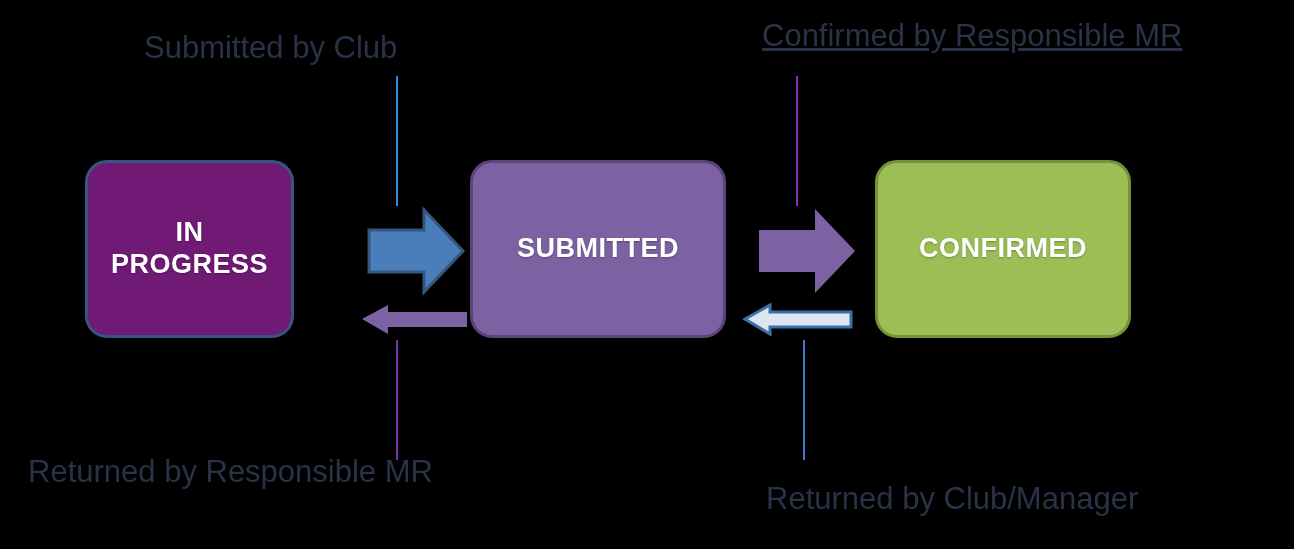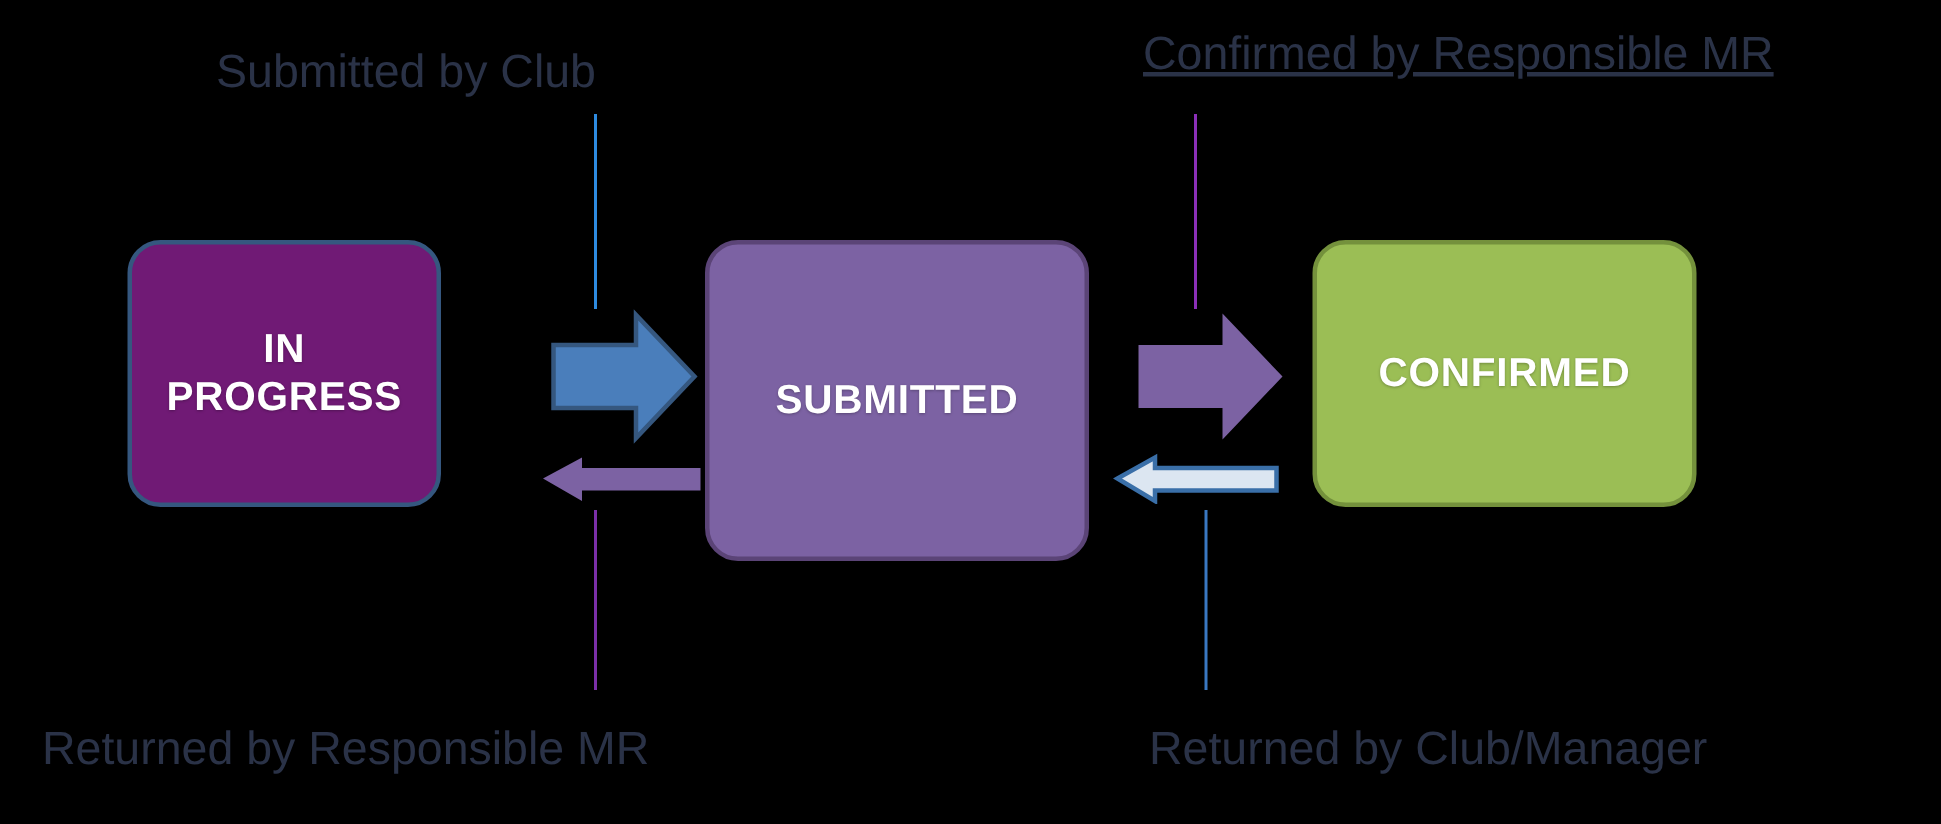--- a/index.html
+++ b/index.html
@@ -33,21 +33,21 @@
     text-shadow: 0 1px 2px rgba(0,0,0,0.28);
     border-style: solid;
     border-width: 3px;
   }
   #box-in-progress {
     left: 85px; top: 160px; width: 209px; height: 178px;
     background: #701a75;
     border-color: #35577F;
   }
   #box-submitted {
-    left: 470px; top: 160px; width: 256px; height: 214px;
+    left: 470px; top: 160px; width: 256px; height: 178px;
     background: #7C62A3;
     border-color: #5B4477;
   }
   #box-confirmed {
     left: 875px; top: 160px; width: 256px; height: 178px;
     background: #9BBE55;
     border-color: #74913C;
   }
   .state-label { display: block; }
 
@@ -73,21 +73,21 @@
   
   .caption {
     position: absolute;
     color: #2A3247;
     font-size: 31px;
     font-weight: 400;
     white-space: nowrap;
   }
   #caption-top-left     { left: 144px; top: 30px; }
   #caption-top-right    { left: 762px; top: 18px; text-decoration: underline; }
-  #caption-bottom-left  { left: 28px;  top: 481px; }
+  #caption-bottom-left  { left: 28px;  top: 454px; }
   #caption-bottom-right { left: 766px; top: 481px; }
 </style>
 </head>
 <body>
 
 <div id="canvas">
 
   <div class="connector" id="line-submitted-by-club"></div>
   <div class="connector" id="line-confirmed-by-mr"></div>
   <div class="connector" id="line-returned-by-mr"></div>

